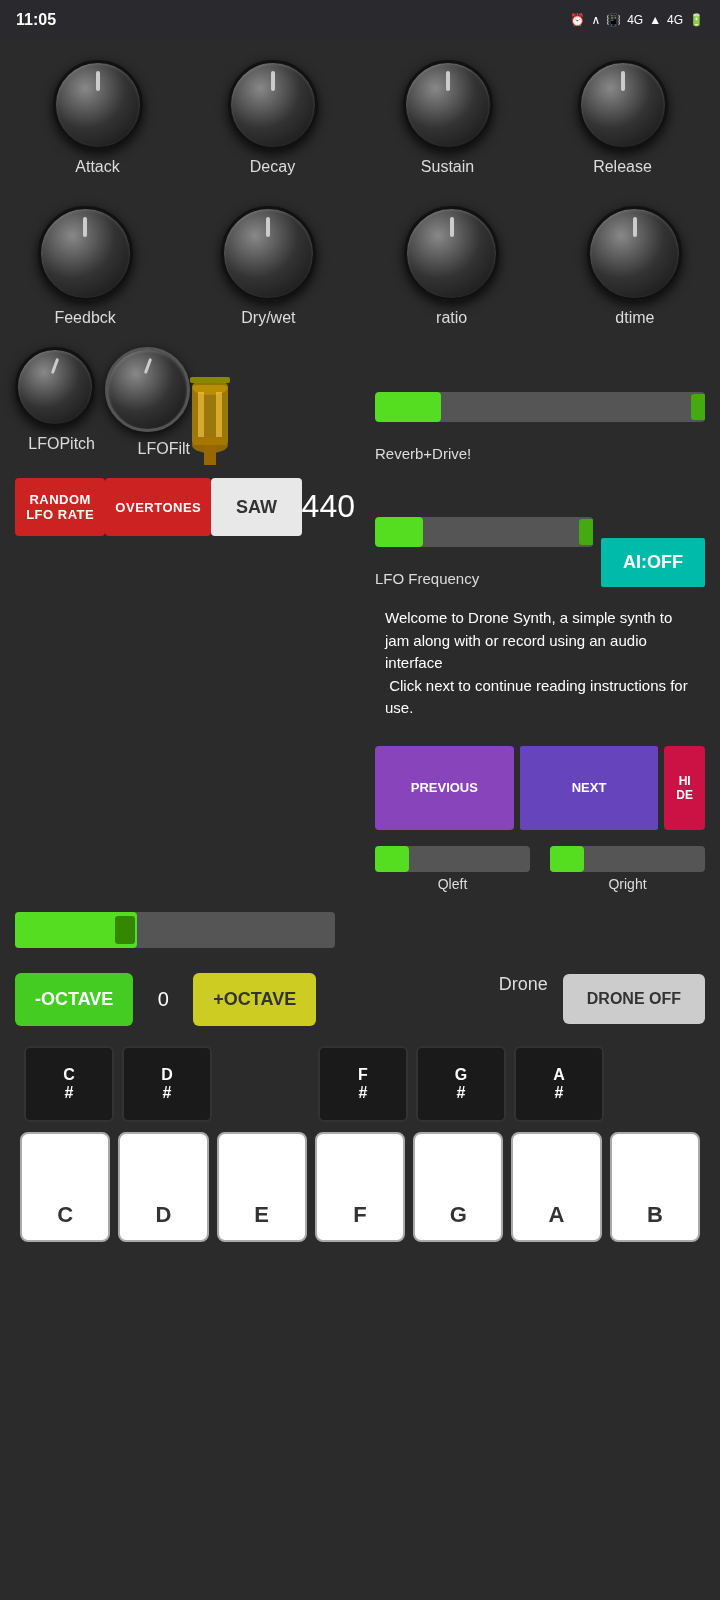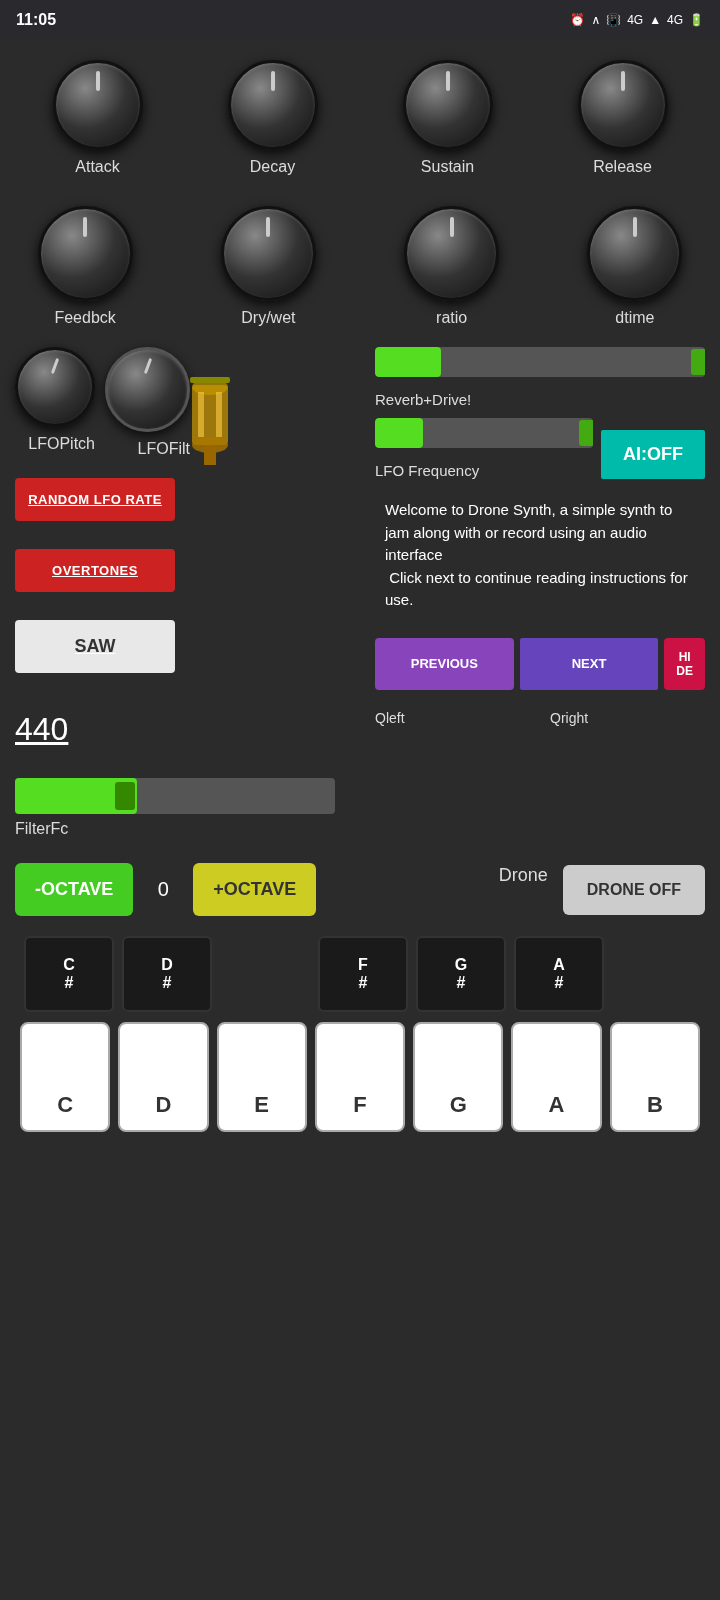--- a/index.html
+++ b/index.html
@@ -158,21 +158,22 @@
       flex: 1;
       display: flex;
       flex-direction: column;
       gap: 10px;
     }
 
     
     .slider-container {
       display: flex;
       flex-direction: column;
-      gap: 12px;
+      gap: 21px;
+      margin-top: 45px;
     }
     .slider-track {
       width: 100%;
       height: 30px;
       background: #555;
       border-radius: 4px;
       position: relative;
       overflow: hidden;
     }
     .slider-fill {
@@ -247,35 +248,35 @@
       font-weight: bold;
       font-size: 13px;
       cursor: pointer;
       flex: 1;
     }
     .btn-hide {
       background: #cc1144;
       color: white;
       border: none;
       border-radius: 4px;
-      padding: 12px 12px;
+      padding: 28px 12px;
       font-weight: bold;
       font-size: 12px;
       cursor: pointer;
     }
 
     
     .q-sliders {
       display: flex;
       gap: 20px;
       margin-top: 6px;
     }
     .q-slider-item {
       display: flex;
-      flex-direction: row;
+      flex-direction: column;
       flex: 1;
     }
     .q-track {
       height: 26px;
       background: #555;
       border-radius: 4px;
       position: relative;
     }
     .q-fill {
       height: 100%;
@@ -507,21 +508,21 @@
               <rect x="32" y="18" width="36" height="60" rx="4" fill="#cc9900" opacity="0.7"></rect>
               <rect x="38" y="25" width="6" height="45" fill="#ffcc44" opacity="0.6"></rect>
               <rect x="56" y="25" width="6" height="45" fill="#ffcc44" opacity="0.6"></rect>
               <ellipse cx="50" cy="78" rx="18" ry="8" fill="#aa7700" opacity="0.8"></ellipse>
               <rect x="44" y="78" width="12" height="20" fill="#996600"></rect>
               <rect x="30" y="10" width="40" height="6" rx="2" fill="#888800"></rect>
             </svg>
           </div>
         </div>
       </div>
-      <div style="display:flex;flex-direction:column;gap:18px;margin-top:10px;text-decoration:underline;">
+      <div style="display:flex;flex-direction:row;gap:0;margin-top:10px;">
         <button class="btn-red">RANDOM LFO RATE</button>
         <button class="btn-red">OVERTONES</button>
         <button class="btn-saw">SAW</button>
         <div class="freq-display">440</div>
       </div>
     </div>
 
     <div class="lfo-right">
 
       <div class="slider-container">
@@ -571,21 +572,20 @@
       </div>
     </div>
   </div>
 
   <div class="filter-section">
     <div class="filter-track">
       <div class="filter-fill">
         <div class="filter-thumb"></div>
       </div>
     </div>
-    <div class="filter-label">FilterFc</div>
   </div>
 
   <div class="octave-section">
     <button class="btn-octave-minus">-OCTAVE</button>
     <span class="octave-zero">0</span>
     <button class="btn-octave-plus">+OCTAVE</button>
     <div class="drone-section">
       <span class="drone-label">Drone</span>
       <button class="btn-drone-off">DRONE OFF</button>
     </div>

